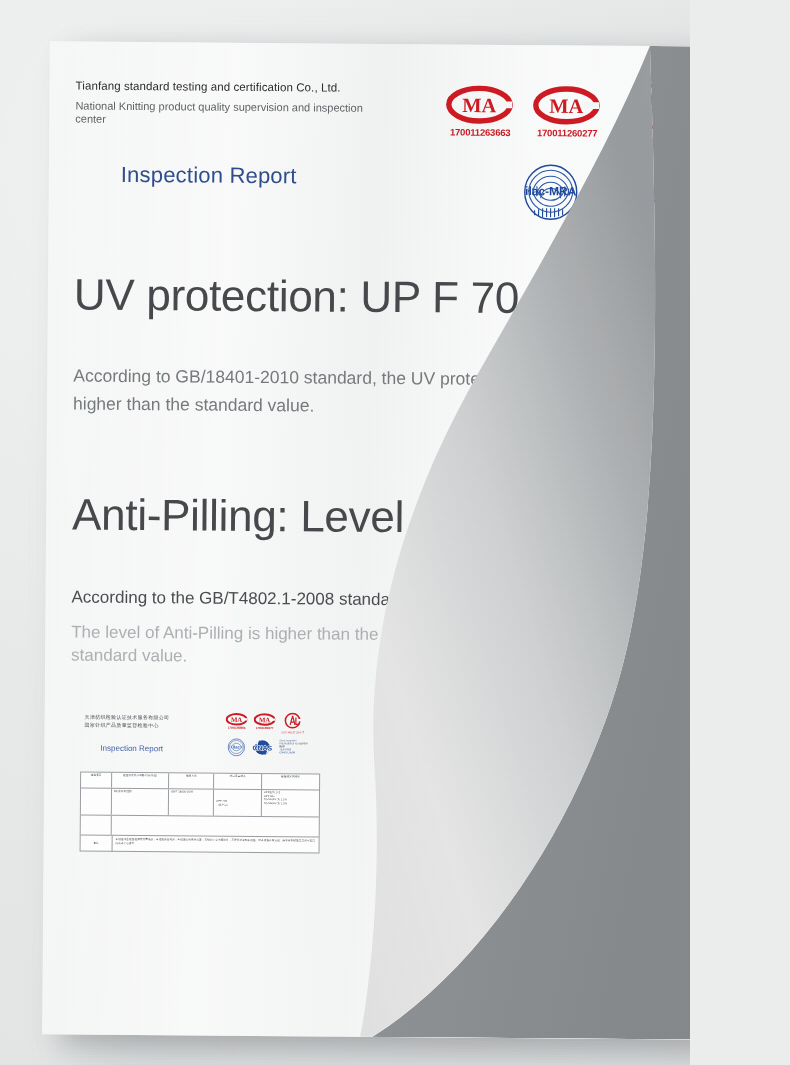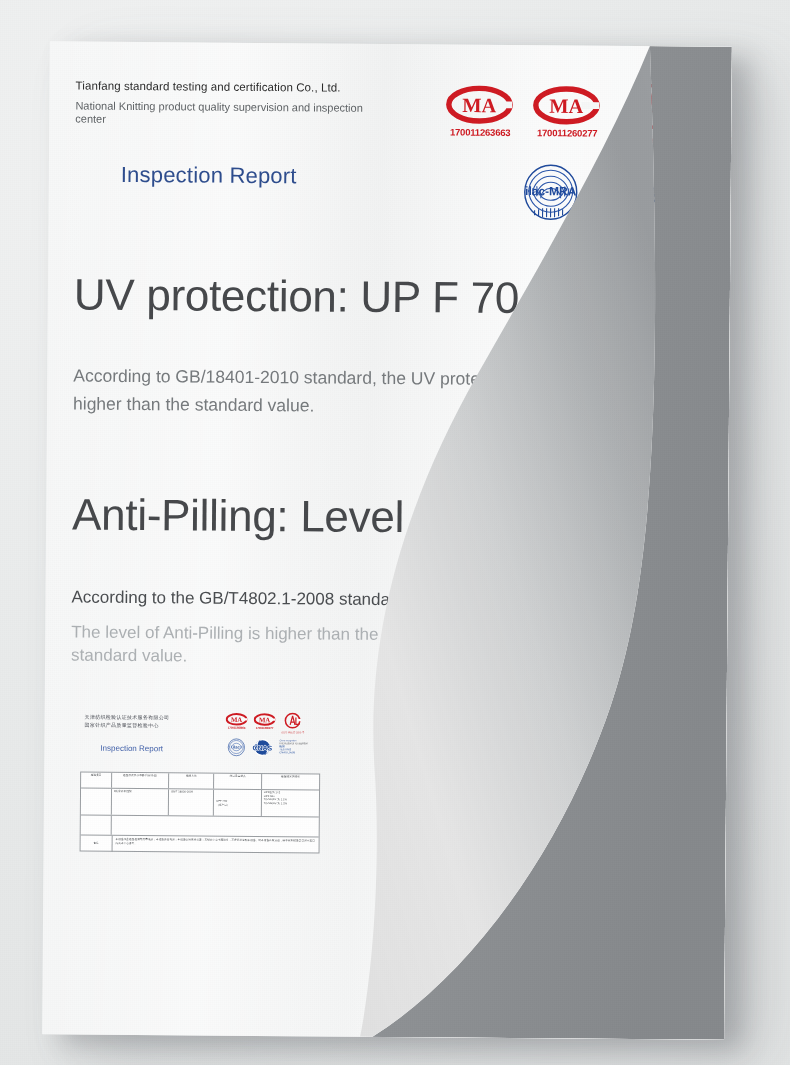--- a/index.html
+++ b/index.html
@@ -10,21 +10,21 @@
     width: 790px;
     height: 1065px;
     overflow: hidden;
     font-family: "Liberation Sans", sans-serif;
     background: #ebeded;
   }
 
   
   #scene {
     position: relative;
-    width: 790px;
+    width: 690px;
     height: 1065px;
     background:
       radial-gradient(120% 90% at 20% 15%, #f2f3f3 0%, #e9ebeb 55%, #e4e6e6 100%);
     overflow: hidden;
   }
   #scene::after{
     
     content:"";
     position:absolute; inset:0;
     pointer-events:none;

